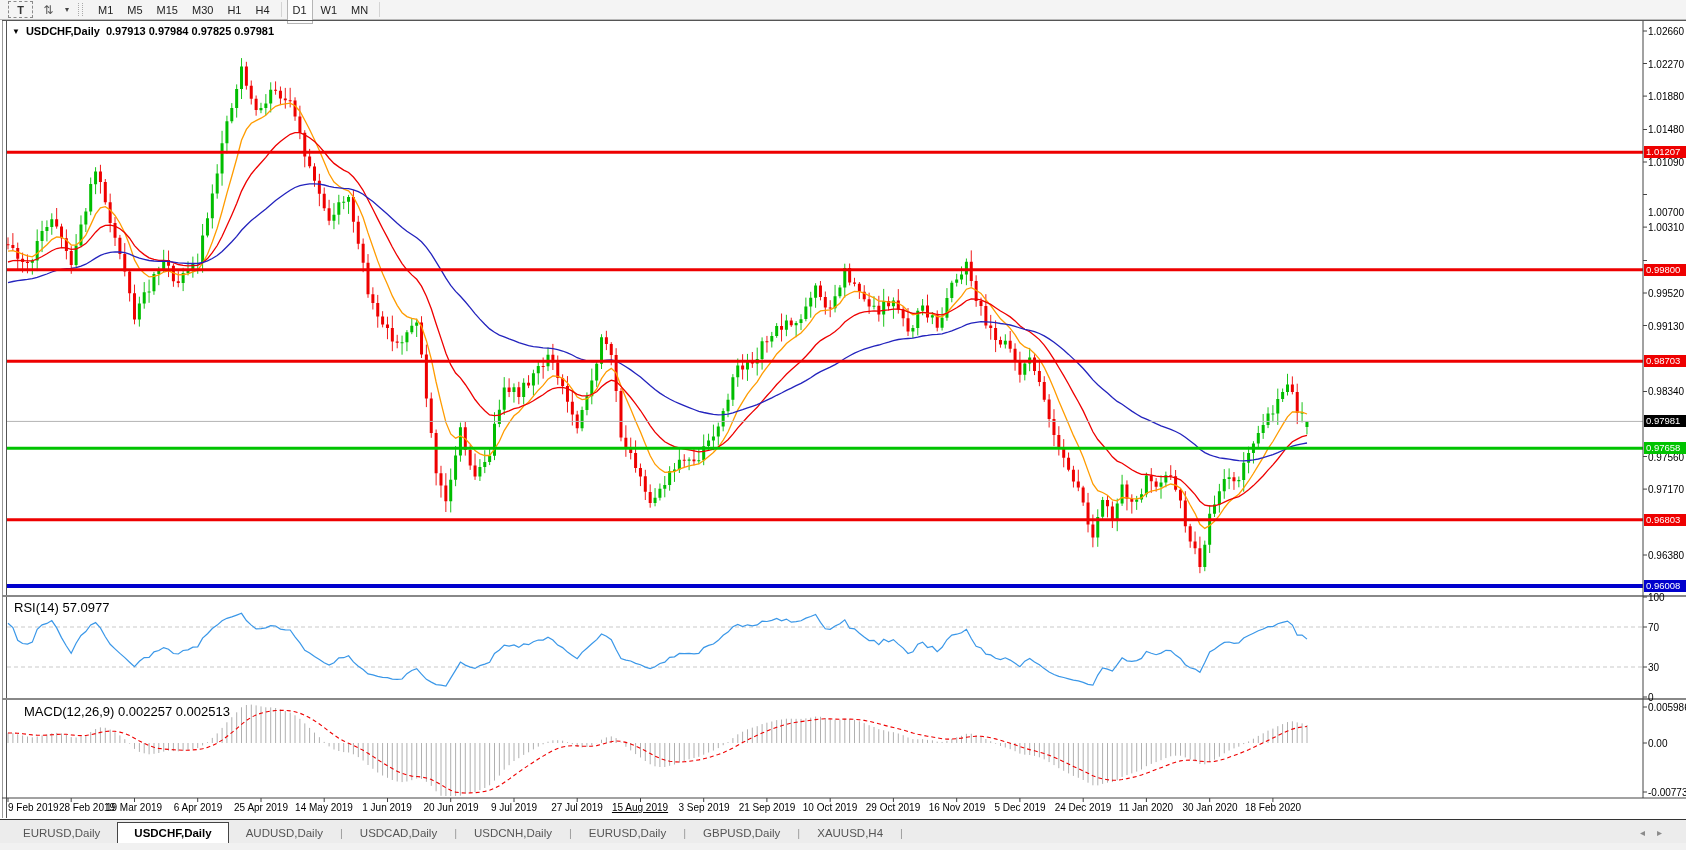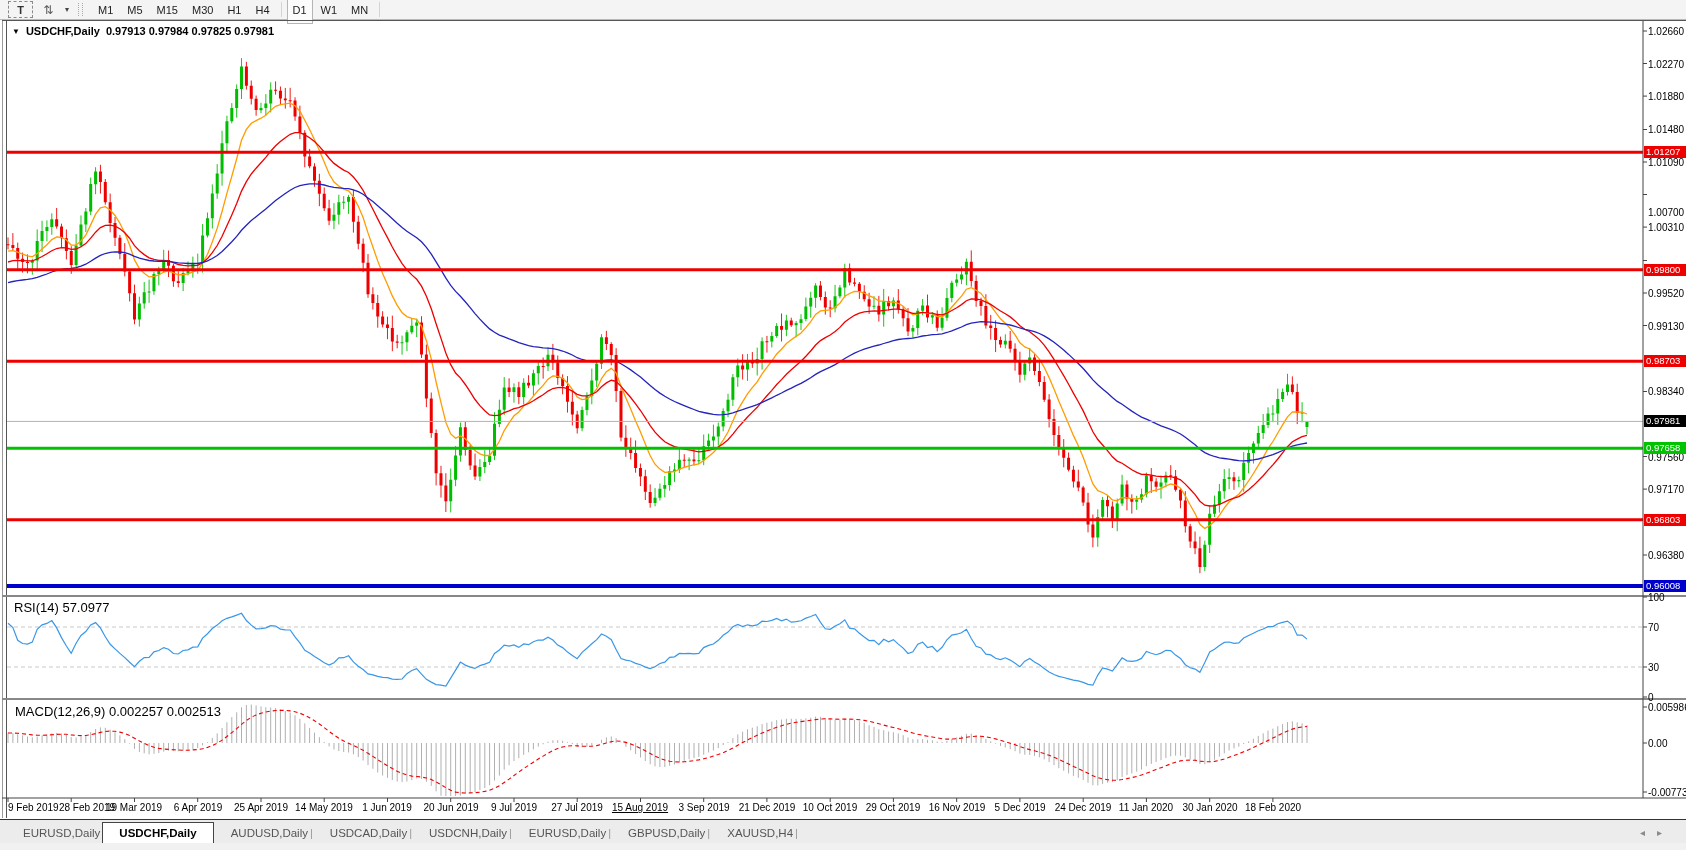--- a/index.html
+++ b/index.html
@@ -25,21 +25,21 @@
   
   .ticklbl{position:absolute;left:1648px;font-size:10px;color:#000;transform:translateY(-50%);white-space:nowrap;}
   .pricetag{position:absolute;left:1644px;width:42px;height:12px;line-height:12px;font-size:9.5px;
             color:#fff;padding-left:2px;transform:translateY(-50%);white-space:nowrap;}
   .datelbl{position:absolute;top:802px;font-size:10px;color:#000;white-space:nowrap;transform:translateX(-50%);}
   .datelbl.first{transform:none;}
   .panel-label{position:absolute;font-size:13px;color:#000;}
   
   .tabbar{position:absolute;left:0;top:819px;width:1686px;height:24px;background:#ececec;
           border-top:1px solid #333;display:flex;align-items:flex-end;}
-  .tab{padding:4px 2px 5px 17px;color:#555;font-size:11.5px;white-space:nowrap;}
+  .tab{padding:4px 17px 5px 17px;color:#555;font-size:11.5px;white-space:nowrap;}
   .tab.active{background:#fff;color:#000;font-weight:bold;border:1px solid #444;border-bottom:none;
               padding:4px 16px 6px 16px;margin-bottom:-1px;}
   .tabsep{color:#999;padding:4px 0 5px 0;}
   .tab-scroll{position:absolute;right:12px;top:7px;color:#8a8a8a;font-size:10px;letter-spacing:12px;}
   .statusbar{position:absolute;left:0;top:843px;width:1686px;height:7px;background:#f1f1f1;}
 </style>
 </head>
 <body>
 
 <div id="app">
@@ -97,21 +97,21 @@
       <path d="M1643 31.0h4M1643 63.5h4M1643 96.1h4M1643 129.5h4M1643 162.0h4M1643 194.5h4M1643 227.1h4M1643 260.5h4M1643 293.0h4M1643 325.5h4M1643 391.5h4M1643 456.5h4M1643 489.1h4M1643 555.0h4M1643 597.0h4M1643 627.0h4M1643 667.0h4M1643 697.0h4M1643 707h4M1643 743h4M1643 792h4M8.0 798v4M71.2 798v4M134.5 798v4M197.7 798v4M261.0 798v4M324.2 798v4M387.5 798v4M450.7 798v4M514.0 798v4M577.2 798v4M640.5 798v4M703.7 798v4M766.9 798v4M830.2 798v4M893.4 798v4M956.7 798v4M1019.9 798v4M1083.2 798v4M1146.4 798v4M1209.7 798v4M1272.9 798v4" stroke="#444" stroke-width="1" fill="none"></path>
     </svg>
 
   <div class="chart-header">
     <span class="collapse-arrow">▼</span>
     <span>USDCHF,Daily</span>
     <span>0.97913 0.97984 0.97825 0.97981</span>
   </div>
 
   <div class="panel-label" style="left:14px;top:600px;">RSI(14) 57.0977</div>
-  <div class="panel-label" style="left:15px;top:704px;">MACD(12,26,9) 0.002257 0.002513</div>
+  <div class="panel-label" style="left:24px;top:704px;">MACD(12,26,9) 0.002257 0.002513</div>
 
   <div id="price-axis">
       <div class="ticklbl" style="top: 31px;">1.02660</div>
       <div class="ticklbl" style="top: 64px;">1.02270</div>
       <div class="ticklbl" style="top: 96px;">1.01880</div>
       <div class="ticklbl" style="top: 129px;">1.01480</div>
       <div class="ticklbl" style="top: 162px;">1.01090</div>
       <div class="ticklbl" style="top: 212px;">1.00700</div>
       <div class="ticklbl" style="top: 227px;">1.00310</div>
       <div class="ticklbl" style="top: 260px; padding-left: 44px;">0.99910</div>
@@ -146,21 +146,21 @@
       <div class="datelbl" style="left: 134px;">19 Mar 2019</div>
       <div class="datelbl" style="left: 198px;">6 Apr 2019</div>
       <div class="datelbl" style="left: 261px;">25 Apr 2019</div>
       <div class="datelbl" style="left: 324px;">14 May 2019</div>
       <div class="datelbl" style="left: 387px;">1 Jun 2019</div>
       <div class="datelbl" style="left: 451px;">20 Jun 2019</div>
       <div class="datelbl" style="left: 514px;">9 Jul 2019</div>
       <div class="datelbl" style="left: 577px;">27 Jul 2019</div>
       <div class="datelbl" style="left: 640px; text-decoration: underline;">15 Aug 2019</div>
       <div class="datelbl" style="left: 704px;">3 Sep 2019</div>
-      <div class="datelbl" style="left: 767px;">21 Dec 2019</div>
+      <div class="datelbl" style="left: 767px;">21 Sep 2019</div>
       <div class="datelbl" style="left: 830px;">10 Oct 2019</div>
       <div class="datelbl" style="left: 893px;">29 Oct 2019</div>
       <div class="datelbl" style="left: 957px;">16 Nov 2019</div>
       <div class="datelbl" style="left: 1020px;">5 Dec 2019</div>
       <div class="datelbl" style="left: 1083px;">24 Dec 2019</div>
       <div class="datelbl" style="left: 1146px; text-align: right;">11 Jan 2020</div>
       <div class="datelbl" style="left: 1210px;">30 Jan 2020</div>
       <div class="datelbl" style="left: 1273px;">18 Feb 2020</div>
     </div>
 

